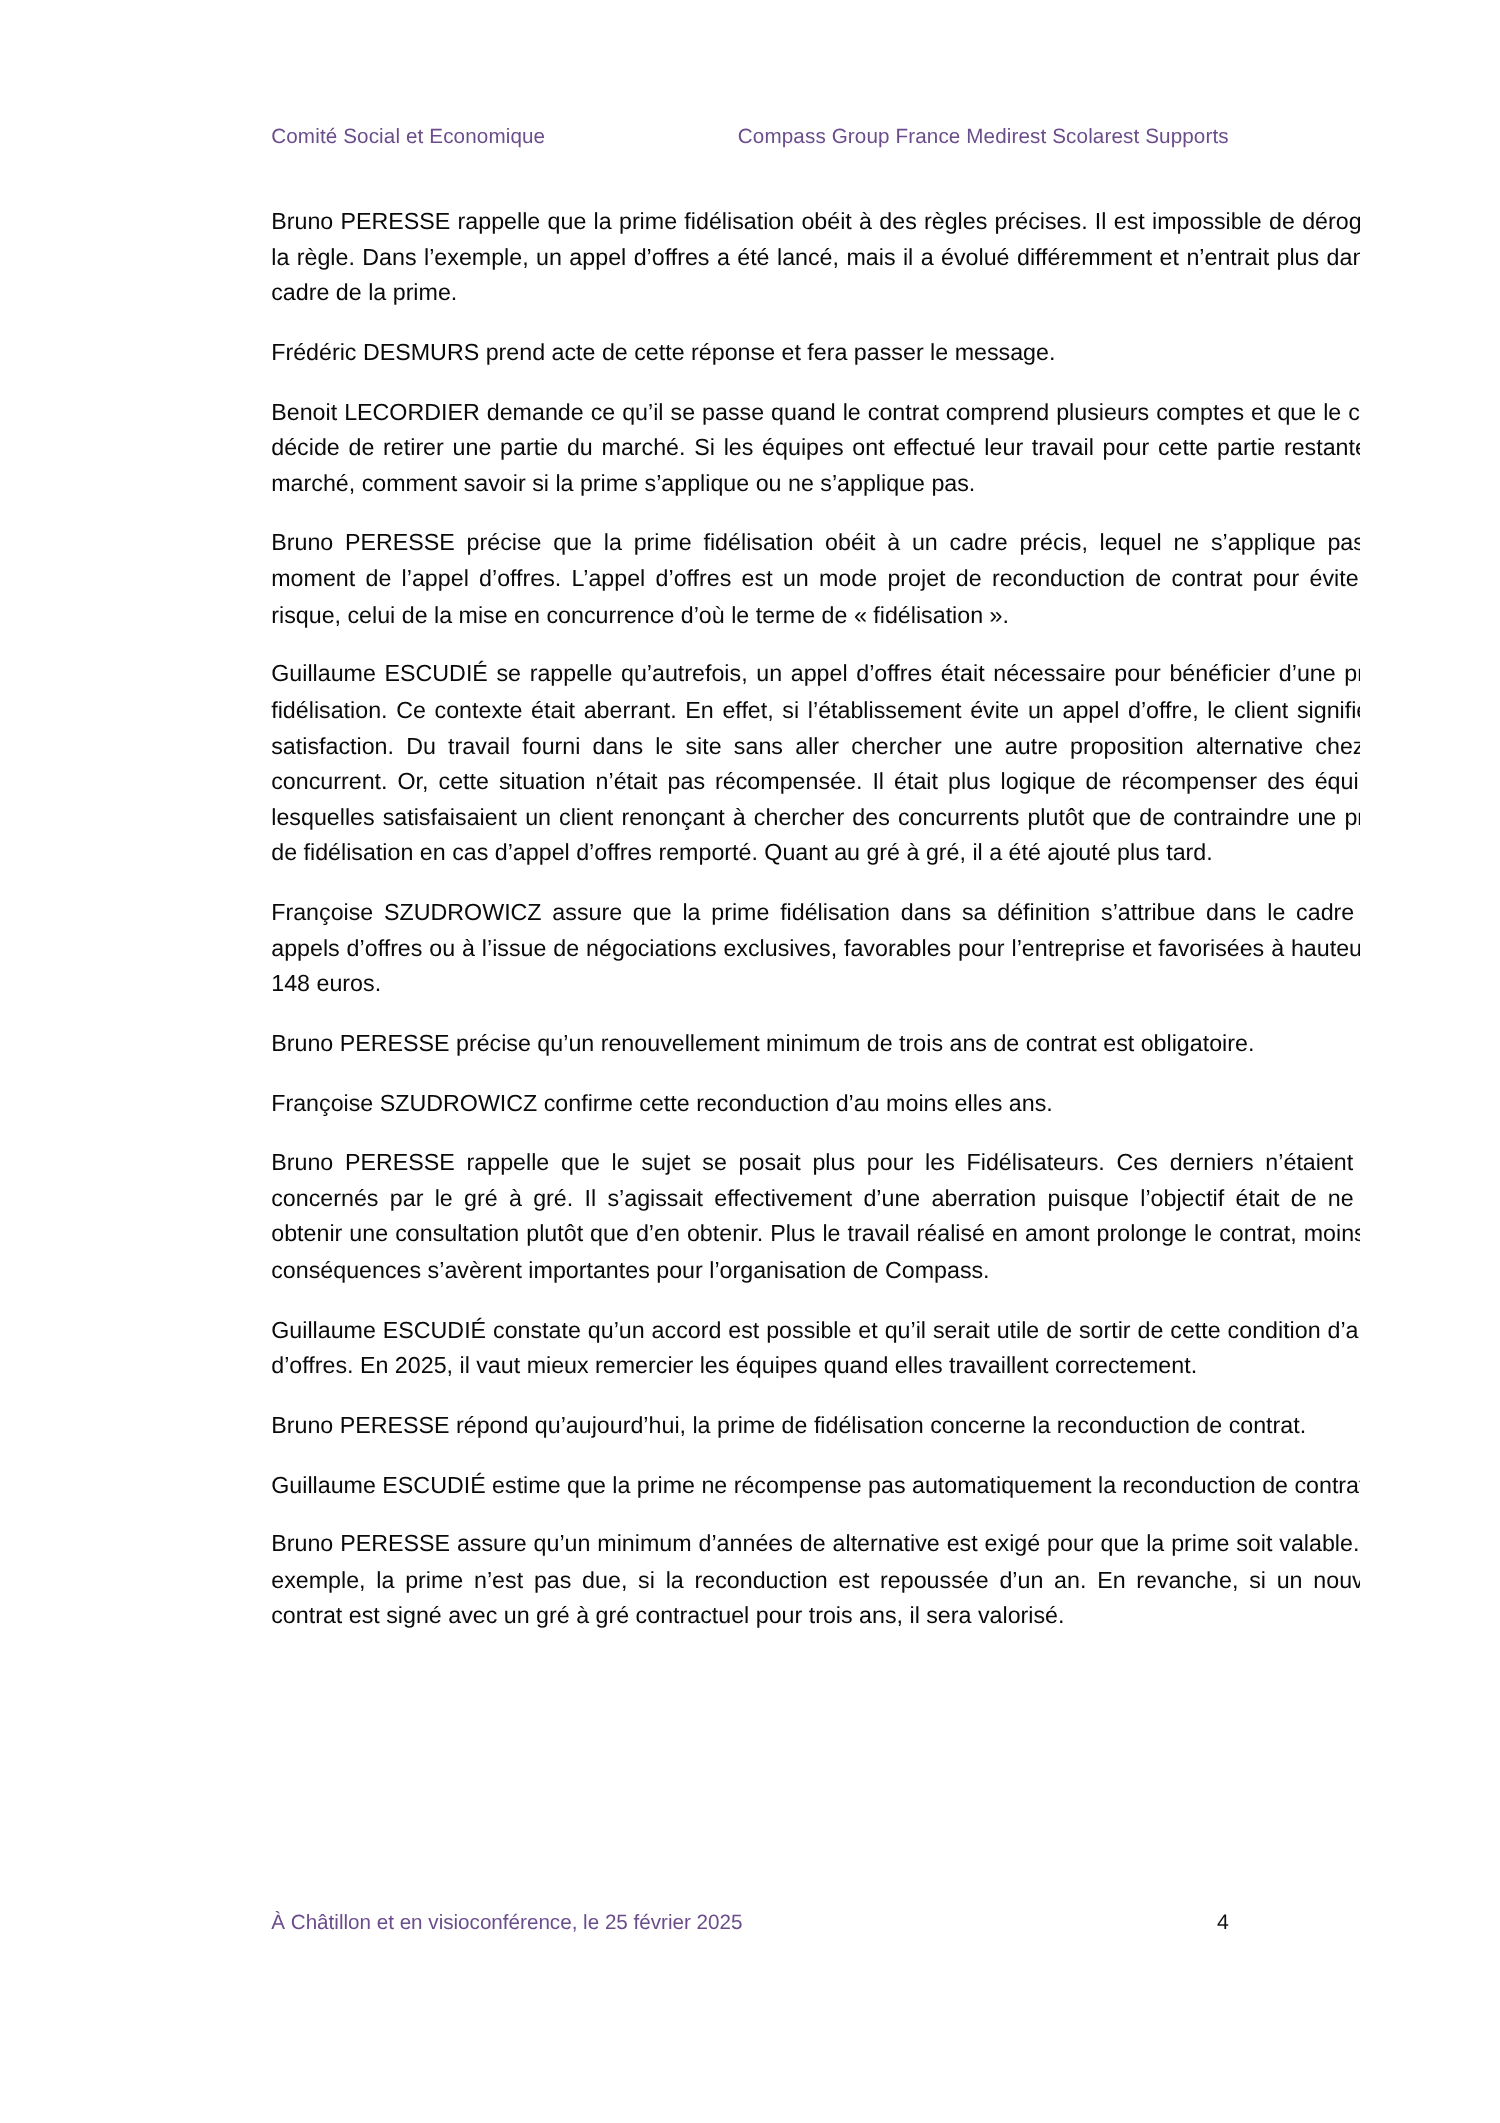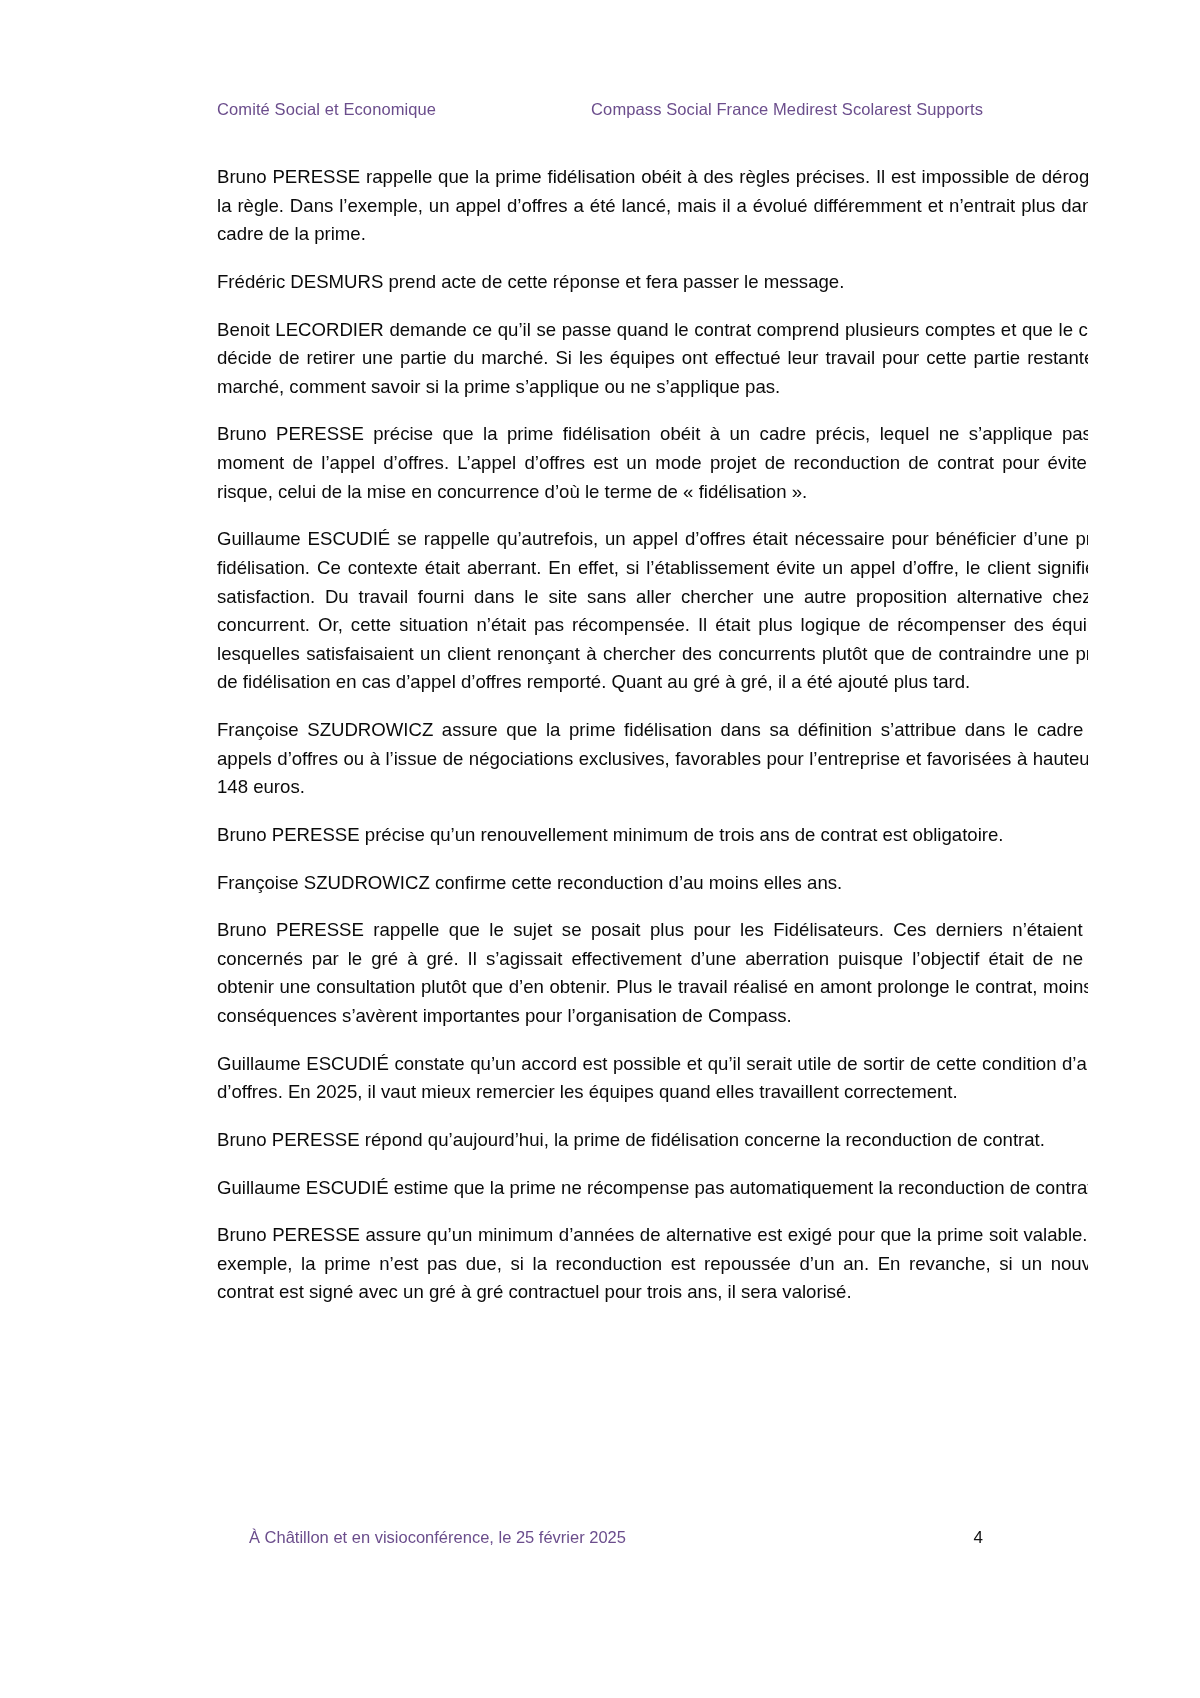--- a/index.html
+++ b/index.html
@@ -68,35 +68,35 @@
     right: 105px;
     top: 1527px;
     display: flex;
     justify-content: space-between;
     align-items: baseline;
     font-size: 16.5px;
     line-height: 1.25;
     color: #6b4d8c;
     white-space: nowrap;
   }
-  .footer-left { text-align: left; margin-left: 32px; }
+  .footer-left { text-align: left; }
   .footer-right {
     text-align: right;
     color: #111111;
     font-size: 17px;
   }
 </style>
 </head>
 <body>
 
 <div class="page">
 
   <div class="page-header">
     <span class="header-left">Comité Social et Economique</span>
-    <span class="header-right">Compass Social France Medirest Scolarest Supports</span>
+    <span class="header-right">Compass Group France Medirest Scolarest Supports</span>
   </div>
 
   <div class="content">
     <p class="para">Bruno PERESSE rappelle que la prime fidélisation obéit à des règles précises. Il est impossible de déroger à la règle. Dans l’exemple, un appel d’offres a été lancé, mais il a évolué différemment et n’entrait plus dans le cadre de la prime.</p>
     <p class="para left">Frédéric DESMURS prend acte de cette réponse et fera passer le message.</p>
     <p class="para">Benoit LECORDIER demande ce qu’il se passe quand le contrat comprend plusieurs comptes et que le client décide de retirer une partie du marché. Si les équipes ont effectué leur travail pour cette partie restante du marché, comment savoir si la prime s’applique ou ne s’applique pas.</p>
     <p class="para">Bruno PERESSE précise que la prime fidélisation obéit à un cadre précis, lequel ne s’applique pas au moment de l’appel d’offres. L’appel d’offres est un mode projet de reconduction de contrat pour éviter un risque, celui de la mise en concurrence d’où le terme de « fidélisation ».</p>
     <p class="para">Guillaume ESCUDIÉ se rappelle qu’autrefois, un appel d’offres était nécessaire pour bénéficier d’une prime fidélisation. Ce contexte était aberrant. En effet, si l’établissement évite un appel d’offre, le client signifie sa satisfaction. Du travail fourni dans le site sans aller chercher une autre proposition alternative chez un concurrent. Or, cette situation n’était pas récompensée. Il était plus logique de récompenser des équipes, lesquelles satisfaisaient un client renonçant à chercher des concurrents plutôt que de contraindre une prime de fidélisation en cas d’appel d’offres remporté. Quant au gré à gré, il a été ajouté plus tard.</p>
     <p class="para">Françoise SZUDROWICZ assure que la prime fidélisation dans sa définition s’attribue dans le cadre des appels d’offres ou à l’issue de négociations exclusives, favorables pour l’entreprise et favorisées à hauteur de 148 euros.</p>
     <p class="para left">Bruno PERESSE précise qu’un renouvellement minimum de trois ans de contrat est obligatoire.</p>

